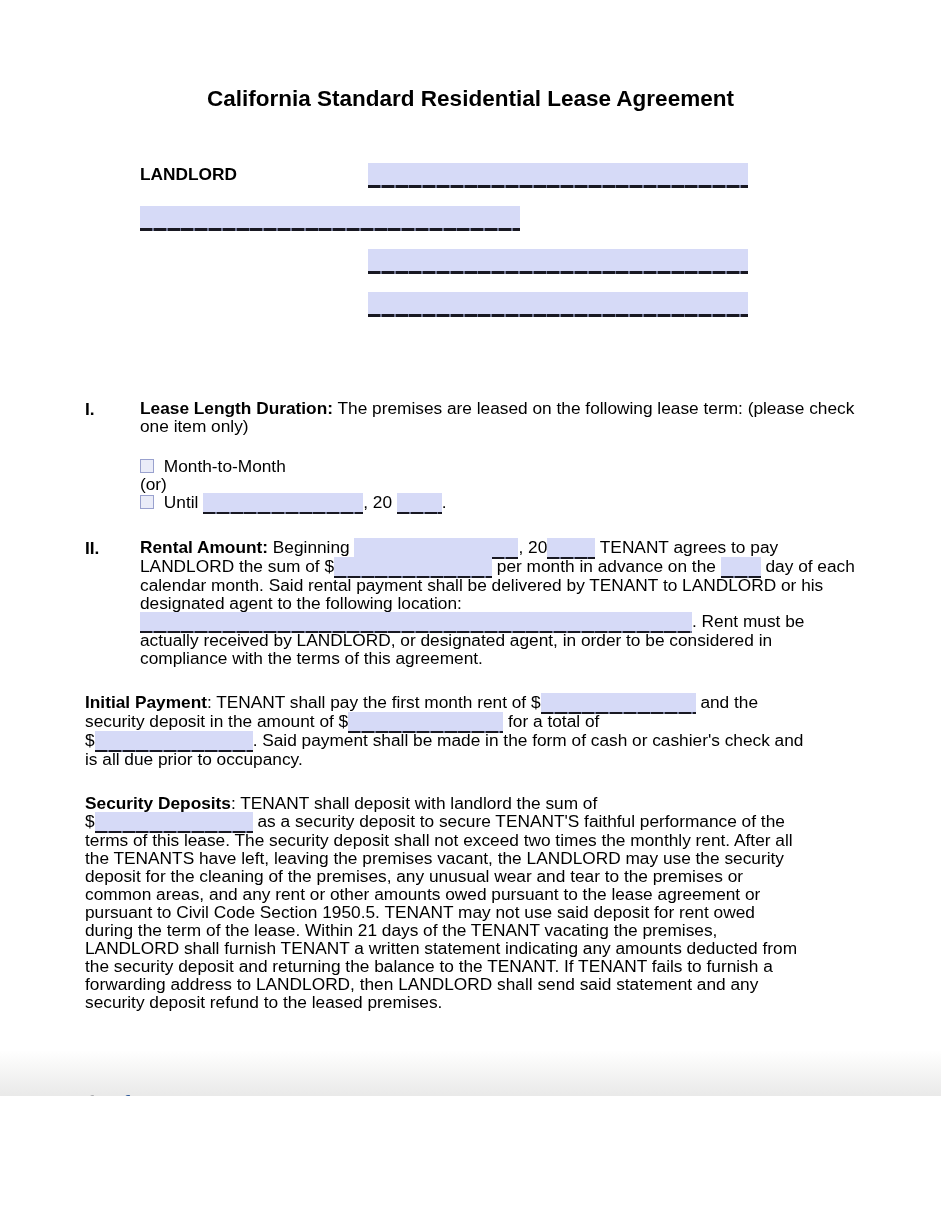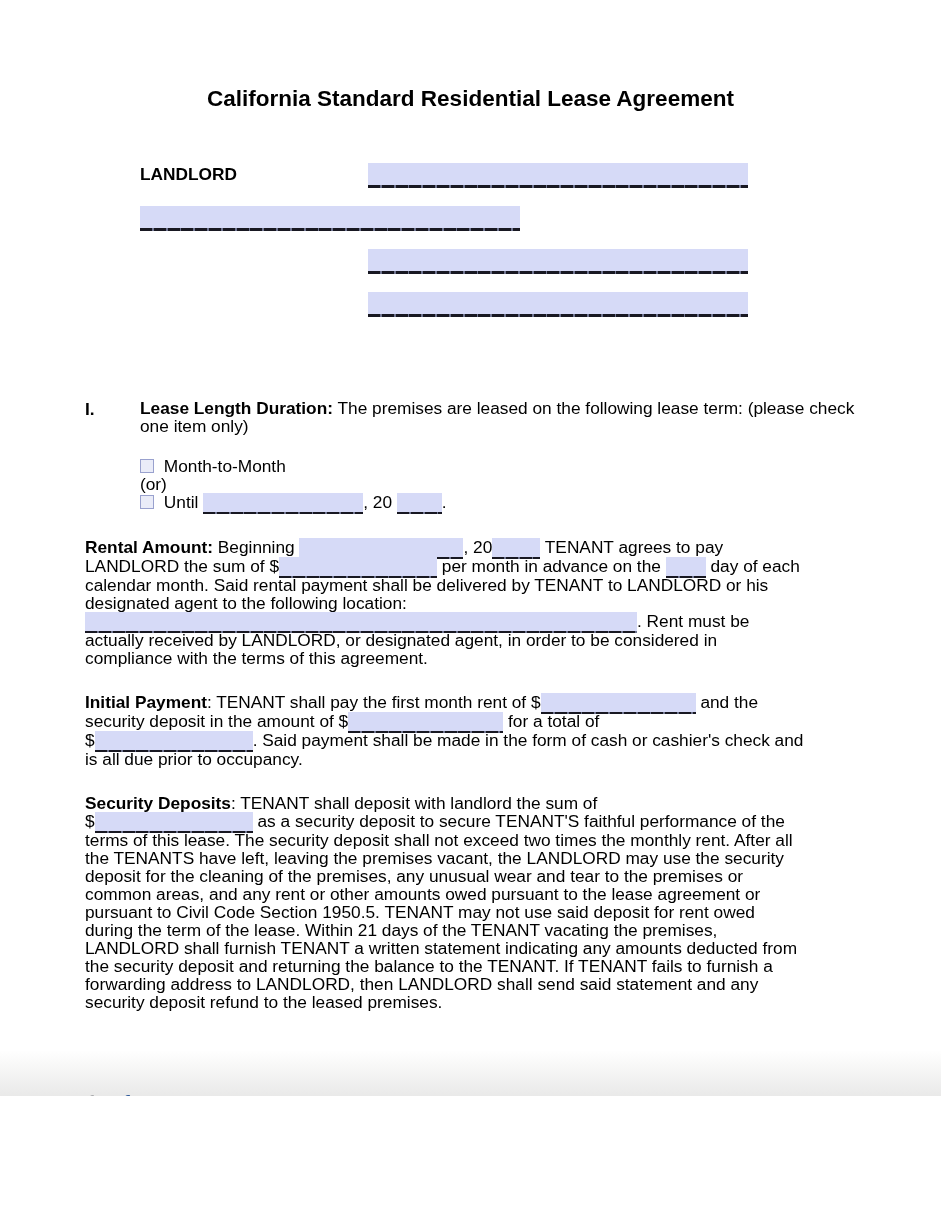--- a/index.html
+++ b/index.html
@@ -70,20 +70,21 @@
         <div class="party-field blank"></div>
       </div>
     </div>
 
   <div class="sections">
       <div class="section">
         <div class="numeral">I.</div>
         <div class="sec-body"><b>Lease Length Duration:</b><span> The premises are leased on the following lease term: (please check one item only)</span><span class="gap"></span><span class="checkbox"></span><span> Month-to-Month</span><br><span>(or)</span><br><span class="checkbox"></span><span> Until </span><span class="blank inline-blank" style="width: 160px;"></span><span>, 20 </span><span class="blank inline-blank" style="width: 45px;"></span><span>.</span></div>
       </div>
       <div class="section">
+        <div class="numeral">II.</div>
         <div class="sec-body"><b>Rental Amount:</b><span> Beginning </span><span class="blank inline-blank" style="width: 164px;"></span><span>, 20</span><span class="blank inline-blank" style="width: 48px;"></span><span> TENANT agrees to pay LANDLORD the sum of </span><span class="nowrap"><span>$</span><span class="blank inline-blank" style="width: 158px;"></span></span><span> per month in advance on the </span><span class="blank inline-blank" style="width: 40px;"></span><span> day of each calendar month. Said rental payment shall be delivered by TENANT to LANDLORD or his designated agent to the following location: </span><span class="blank inline-blank" style="width: 552px;"></span><span>. Rent must be actually received by LANDLORD, or designated agent, in order to be considered in compliance with the terms of this agreement.</span></div>
       </div>
       <div class="section">
         <div class="sec-body"><b>Initial Payment</b><span>: TENANT shall pay the first month rent of </span><span class="nowrap"><span>$</span><span class="blank inline-blank" style="width: 155px;"></span></span><span> and the security deposit in the amount of </span><span class="nowrap"><span>$</span><span class="blank inline-blank" style="width: 155px;"></span></span><span> for a total of</span><br><span class="nowrap"><span>$</span><span class="blank inline-blank" style="width: 158px;"></span></span><span>. Said payment shall be made in the form of cash or cashier's check and is all due prior to occupancy.</span></div>
       </div>
       <div class="section">
         <div class="sec-body"><b>Security Deposits</b><span>: TENANT shall deposit with landlord the sum of</span><br><span class="nowrap"><span>$</span><span class="blank inline-blank" style="width: 158px;"></span></span><span> as a security deposit to secure TENANT'S faithful performance of the terms of this lease. The security deposit shall not exceed two times the monthly rent. After all the TENANTS have left, leaving the premises vacant, the LANDLORD may use the security deposit for the cleaning of the premises, any unusual wear and tear to the premises or common areas, and any rent or other amounts owed pursuant to the lease agreement or pursuant to Civil Code Section 1950.5. TENANT may not use said deposit for rent owed during the term of the lease. Within 21 days of the TENANT vacating the premises, LANDLORD shall furnish TENANT a written statement indicating any amounts deducted from the security deposit and returning the balance to the TENANT. If TENANT fails to furnish a forwarding address to LANDLORD, then LANDLORD shall send said statement and any security deposit refund to the leased premises.</span></div>
       </div>
     </div>
 

